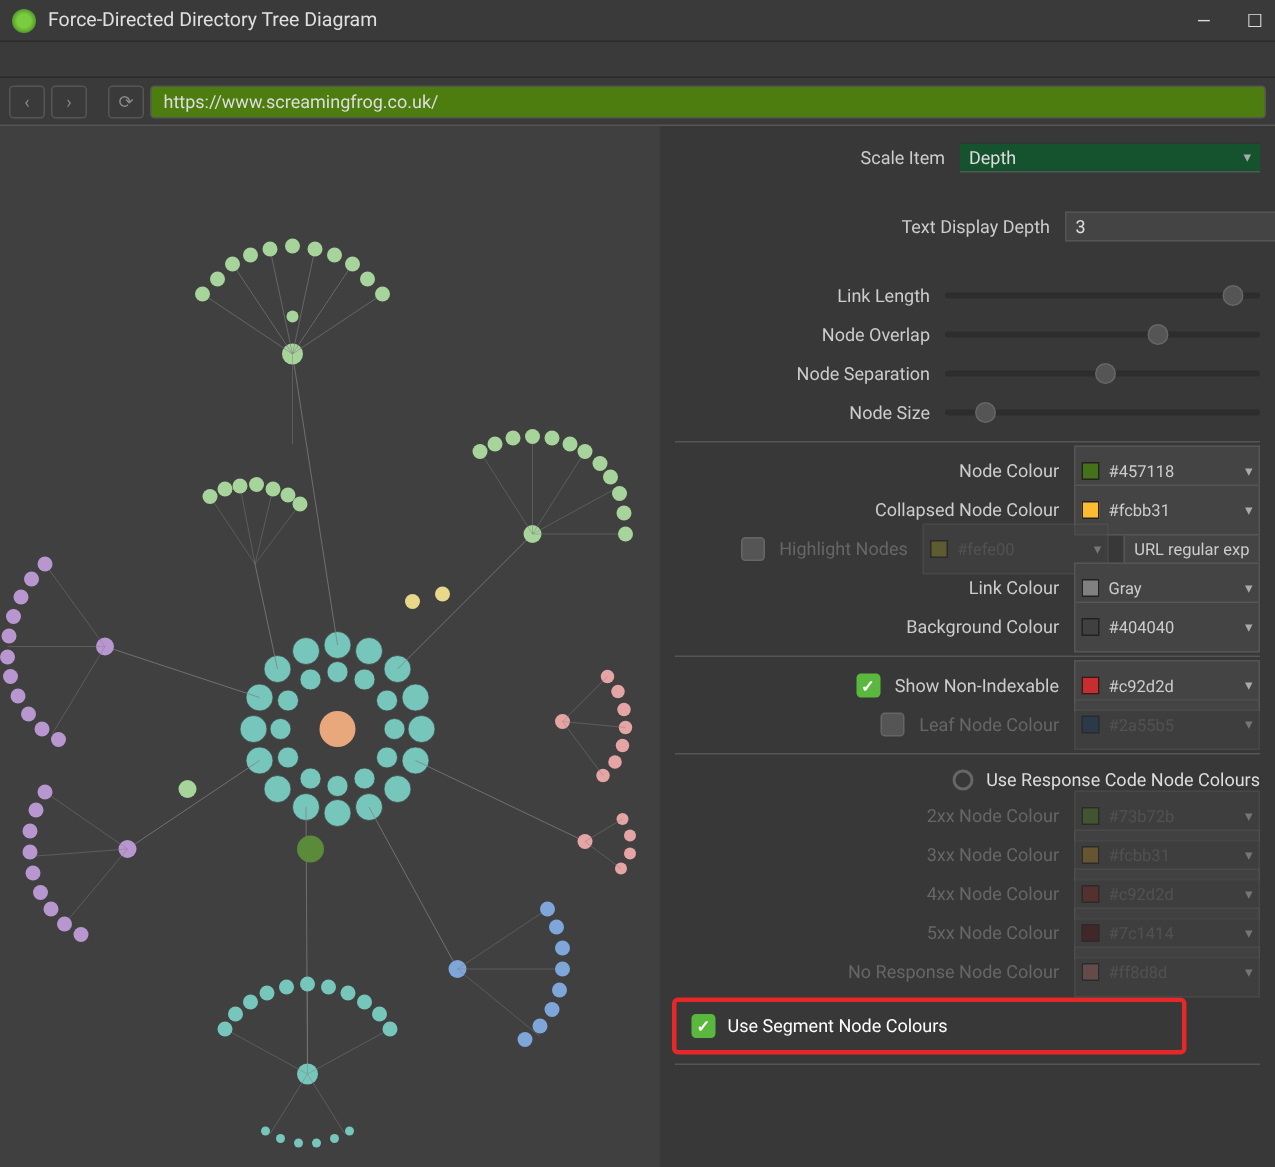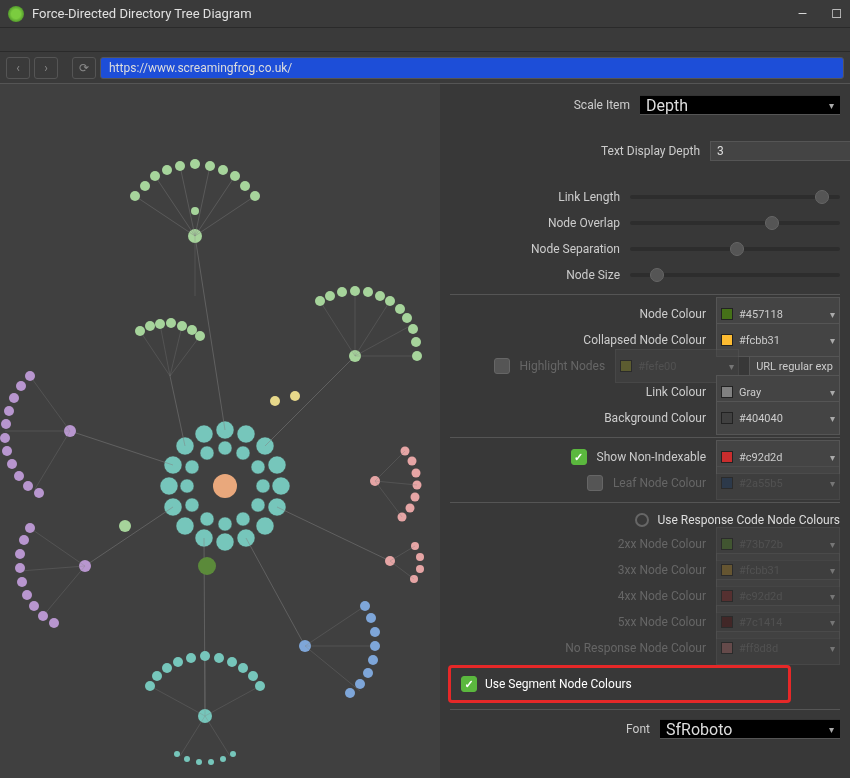--- a/index.html
+++ b/index.html
@@ -7,28 +7,28 @@
 .window { width: 850px; height: 778px; display: flex; flex-direction: column; }
 .titlebar { background: #3a3a3a; height: 28px; display: flex; align-items: center; padding: 0 8px; border-bottom: 1px solid #2a2a2a; }
 .titlebar .app-icon { width: 16px; height: 16px; border-radius: 50%; background: radial-gradient(circle, #7bcc3f 40%, #2d6b1a 100%); margin-right: 8px; }
 .titlebar .title { flex: 1; font-size: 13px; color: #e0e0e0; }
 .win-controls { display: flex; gap: 24px; }
 .win-controls span { cursor: pointer; }
 .menubar { background: #3a3a3a; height: 24px; display: flex; align-items: center; padding: 0 8px; gap: 18px; font-size: 12px; border-bottom: 1px solid #2a2a2a; }
 .menubar span { cursor: pointer; margin-top: 40px; }
 .toolbar { background: #3a3a3a; height: 32px; display: flex; align-items: center; padding: 0 6px; gap: 4px; border-bottom: 1px solid #555; }
 .nav-btn { width: 24px; height: 22px; background: #3a3a3a; border: 1px solid #555; border-radius: 3px; display: flex; align-items: center; justify-content: center; cursor: pointer; color: #888; font-size: 12px; }
-.url-input { flex: 1; height: 22px; background: #1d4ed8; border: 1px solid #555; border-radius: 3px; color: #ddd; padding: 0 8px; font-size: 12px; }
+.url-input { flex: 1; height: 22px; background: #4d7c0f; border: 1px solid #555; border-radius: 3px; color: #ddd; padding: 0 8px; font-size: 12px; }
 .content { flex: 1; display: flex; overflow: hidden; }
 .canvas-area { width: 440px; background: #404040; position: relative; }
 .side-panel { flex: 1; background: #383838; overflow-y: auto; padding: 8px 0; }
 .row { display: flex; align-items: center; height: 26px; padding: 0 10px; justify-content: flex-end; gap: 10px; }
 .row .label { text-align: right; font-size: 12px; color: #ccc; white-space: nowrap; }
 .row .label.dim { color: #666; }
-.select { background: #000000; border: none; border-top: 1px solid #333; border-bottom: 1px solid #555; height: 20px; width: 200px; display: flex; align-items: center; padding: 0 6px; color: #ddd; font-size: 16px; position: relative; }
+.select { background: #14532d; border: none; border-top: 1px solid #333; border-bottom: 1px solid #555; height: 20px; width: 200px; display: flex; align-items: center; padding: 0 6px; color: #ddd; font-size: 12px; position: relative; }
 .select::after { content: "▾"; position: absolute; right: 6px; color: #aaa; font-size: 10px; }
 .spinner { display: flex; width: 130px; }
 .spinner input { flex: 1; background: #444; border: 1px solid #555; color: #ddd; padding: 0 6px; height: 20px; font-size: 12px; }
 .slider { width: 210px; height: 20px; position: relative; display: flex; align-items: center; }
 .slider .track { height: 4px; background: #2d2d2d; width: 100%; border-radius: 2px; }
 .slider .thumb { position: absolute; width: 14px; height: 14px; background: #555; border-radius: 50%; border: 1px solid #666; }
 .color-select { display: flex; width: 124px; height: 20px; background: #444; border: 1px solid #555; align-items: center; padding: 16px 4px; gap: 6px; position: relative; }
 .color-select.disabled { opacity: 0.55; }
 .color-select .swatch { width: 12px; height: 12px; border: 1px solid #222; }
 .color-select .hex { font-size: 11px; color: #ccc; }
@@ -472,21 +472,15 @@
           </div>
         </div>
 
       <div class="highlight-box">
         <span class="checkbox checked"></span>
         <span class="label" style="color:#fff">Use Segment Node Colours</span>
       </div>
 
       <div class="divider"></div>
 
-      <div class="row">
-        <span class="label">Font</span>
-        <div class="select" style="width:180px">
-            <span>SfRoboto</span>
-          </div>
-      </div>
     </div>
   </div>
 </div>
 
 </body></html>

